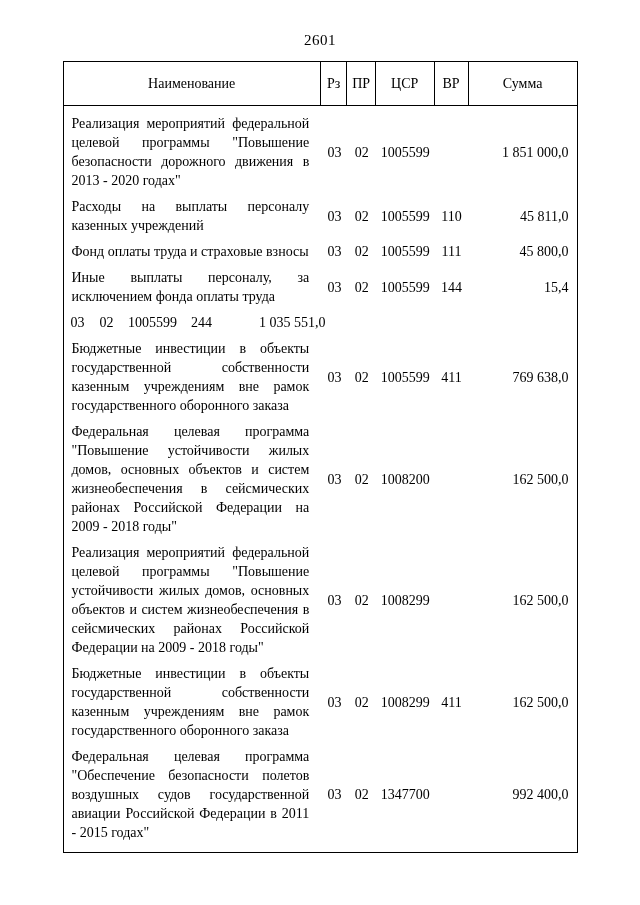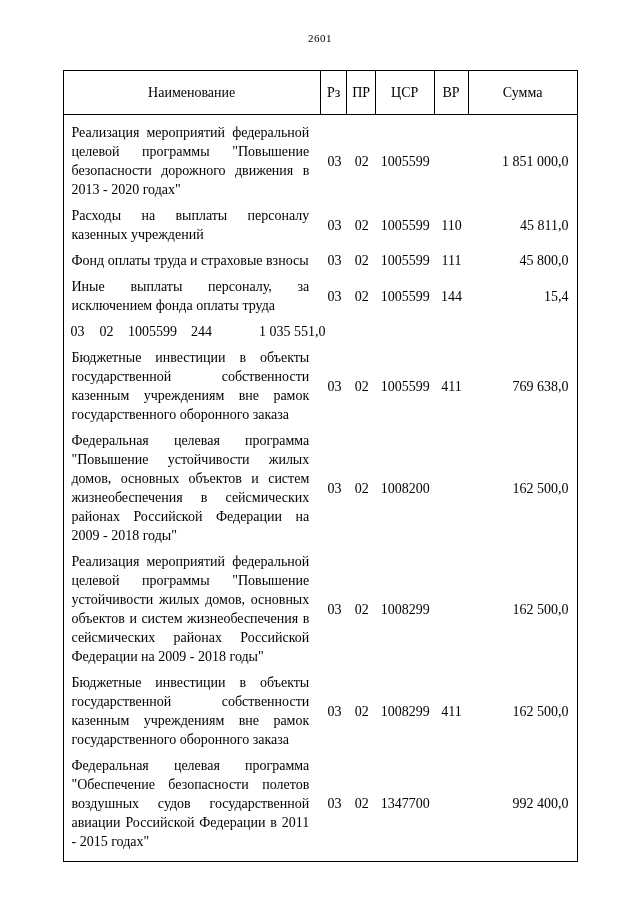--- a/index.html
+++ b/index.html
@@ -11,26 +11,26 @@
     width: 640px;
     height: 905px;
     font-family: "Liberation Serif", "DejaVu Serif", serif;
     color: #000;
     position: relative;
     overflow: hidden;
   }
   .page-number {
     text-align: center;
     padding-top: 32px;
-    font-size: 11px;
+    font-size: 15px;
     letter-spacing: 0.5px;
   }
   .budget-table {
     width: 515px;
-    margin: 26px auto 0 auto;
+    margin: 12px auto 0 auto;
   }
   .header-row {
     display: flex;
     border: 1px solid #000;
     box-sizing: border-box;
     height: 45px;
   }
   .header-cell {
     display: flex;
     align-items: center;

